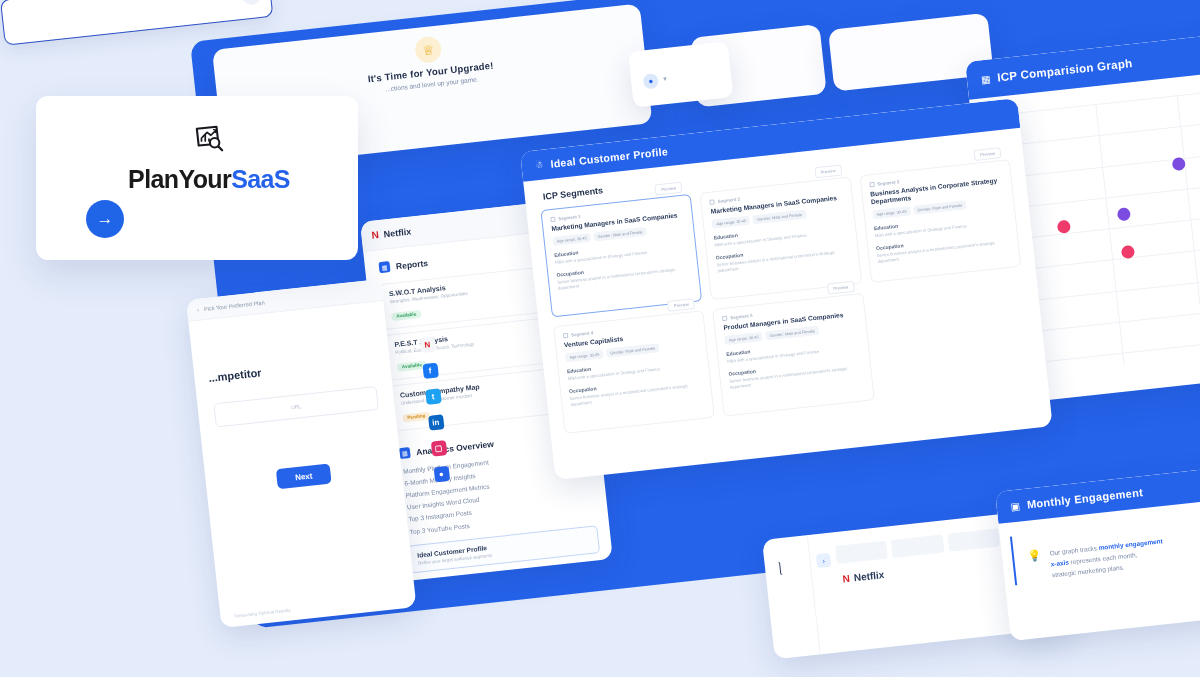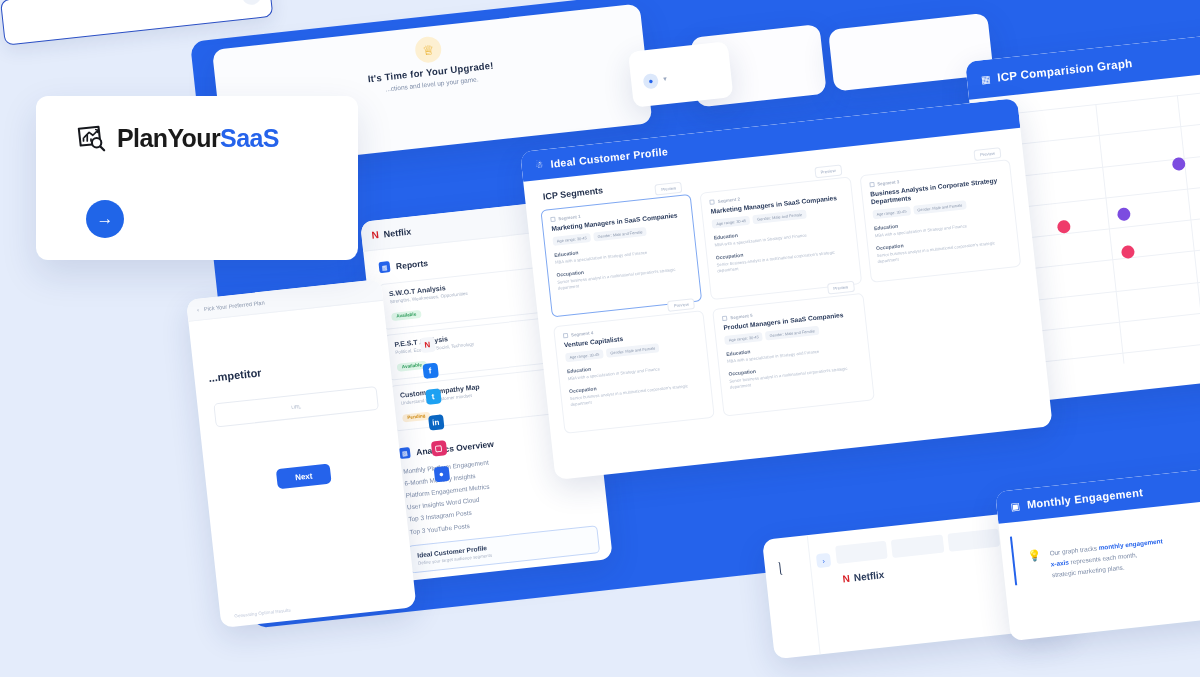--- a/index.html
+++ b/index.html
@@ -226,21 +226,21 @@
   #me-header .ttl { color: #fff; font-size: 11px; font-weight: 700; letter-spacing: .3px; }
   #me-body { display: flex; gap: 8px; padding: 16px 14px 0 14px; border-left: 2.5px solid #2563eb; margin: 14px 10px 0; }
   #me-text { font-size: 6.4px; color: #7b8aa6; line-height: 1.7; }
   #me-text b { color: #2563eb; }
 
   
   #logo-card {
     position: absolute; left: 36px; top: 96px; width: 322px; height: 164px;
     background: #fff; border-radius: 12px; box-shadow: 0 14px 36px rgba(25,50,110,.13);
   }
-  #logo-row { display: flex; gap: 11px; padding: 28px 0 0 40px; }
+  #logo-row { display: flex; align-items: center; gap: 11px; padding: 28px 0 0 24px; flex-direction: column; }
   #logo-word { font-size: 25px; font-weight: 800; letter-spacing: -.6px; color: #1a1a1a; }
   #logo-word .accent { color: #2563eb; }
   #logo-arrow {
     position: absolute; left: 50px; top: 104px; width: 38px; height: 38px; border-radius: 50%;
     background: #2065e8; display: flex; align-items: center; justify-content: center;
     color: #fff; font-size: 17px;
   }
   .mark { width: 30px; height: 30px; }
 </style>
 </head>

